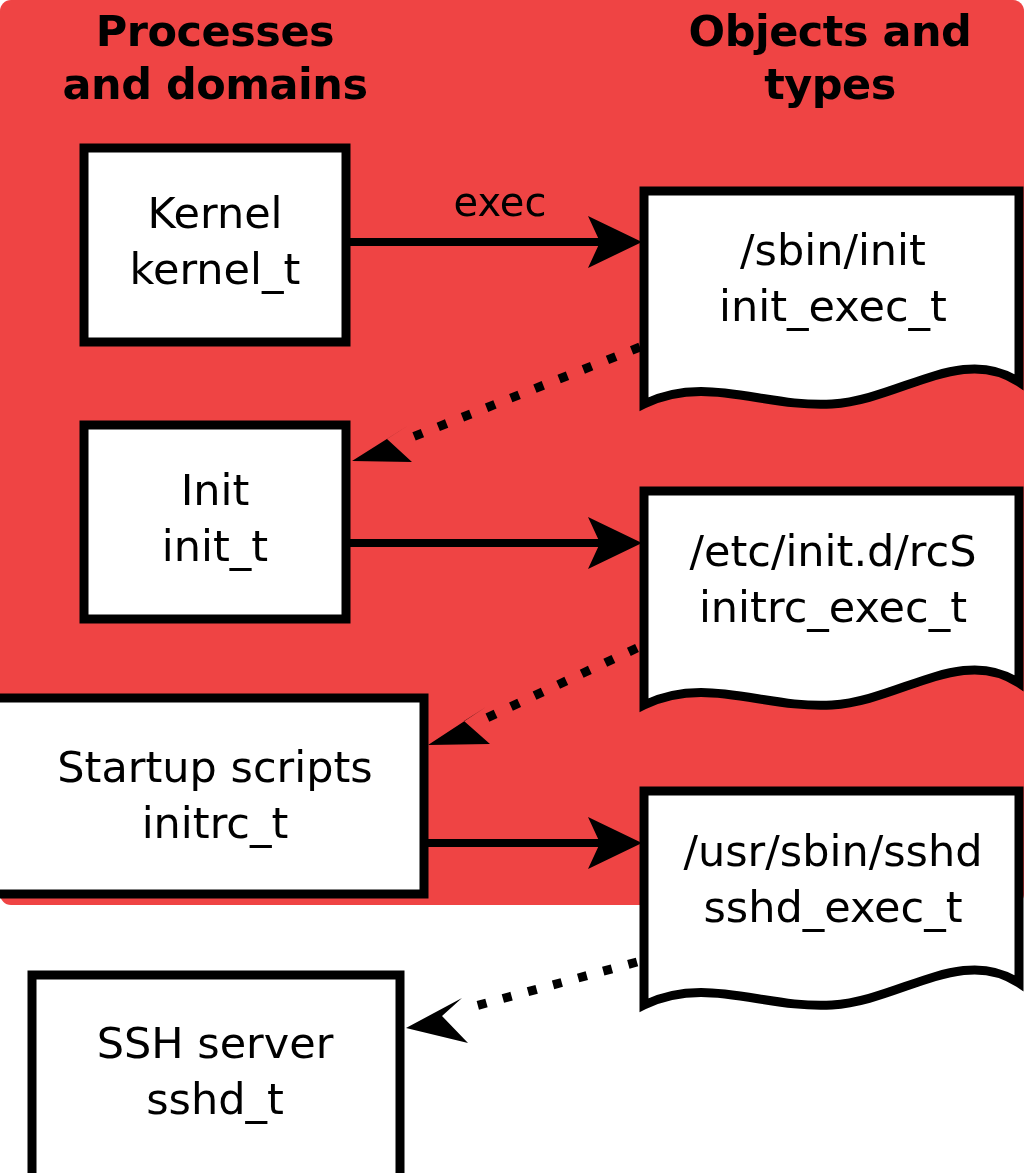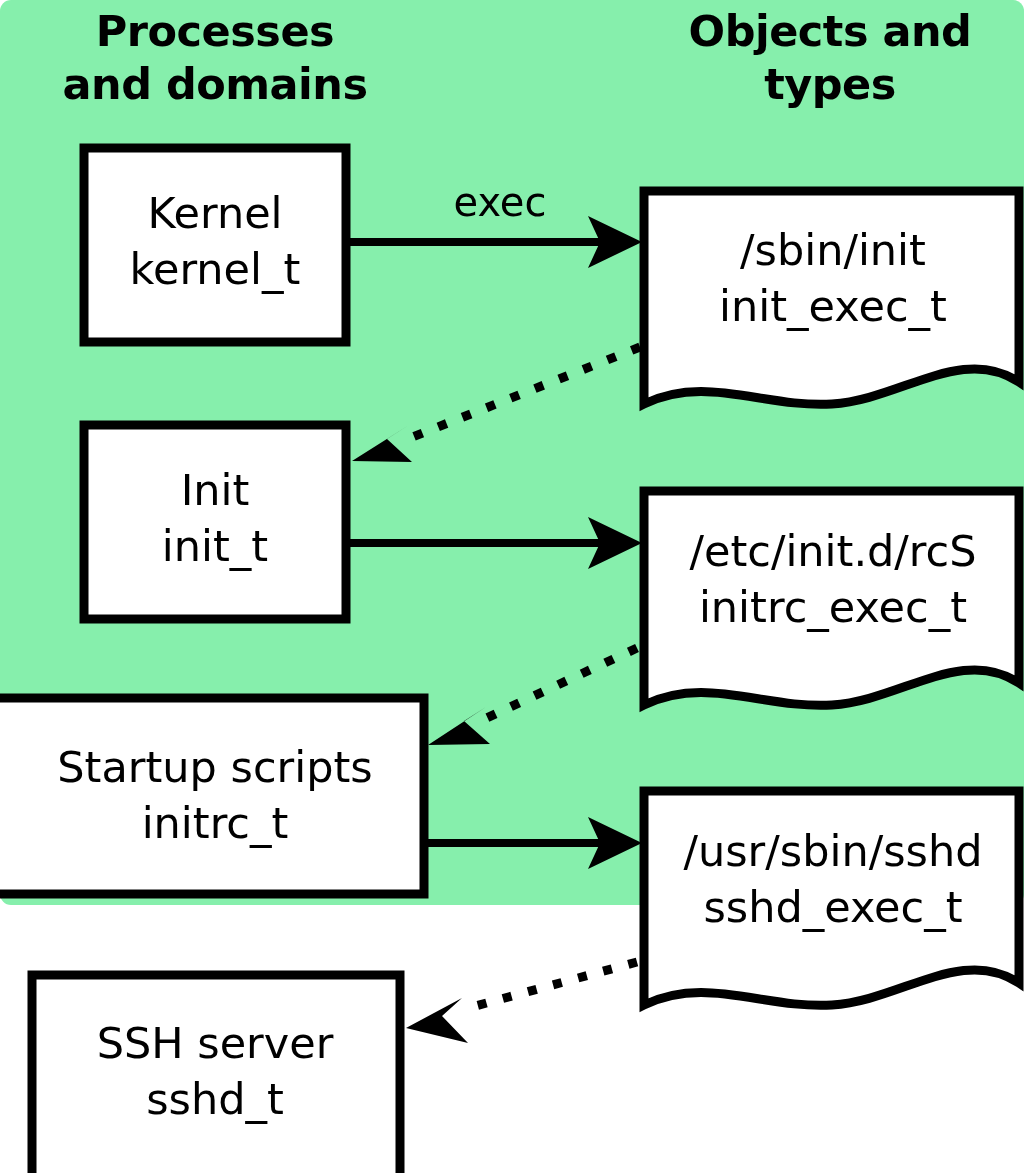--- a/index.html
+++ b/index.html
@@ -10,21 +10,21 @@
   body {
     width: 1024px;
     height: 1173px;
     overflow: hidden;
     font-family: "DejaVu Sans", sans-serif;
   }
   #diagram-root {
     position: relative;
     width: 1024px;
     height: 905px;
-    background: #86efac;
+    background: #ef4444;
     border-radius: 11px;
   }
   svg#diagram-svg {
     position: absolute;
     top: 0;
     left: 0;
     width: 1024px;
     height: 1173px;
     display: block;
   }

